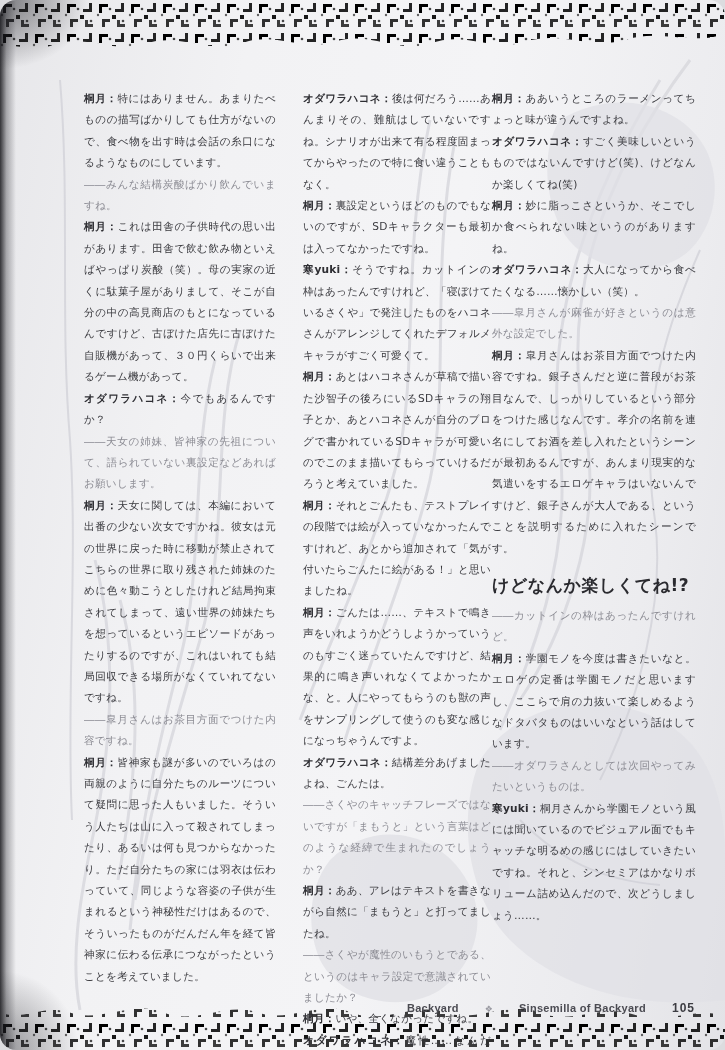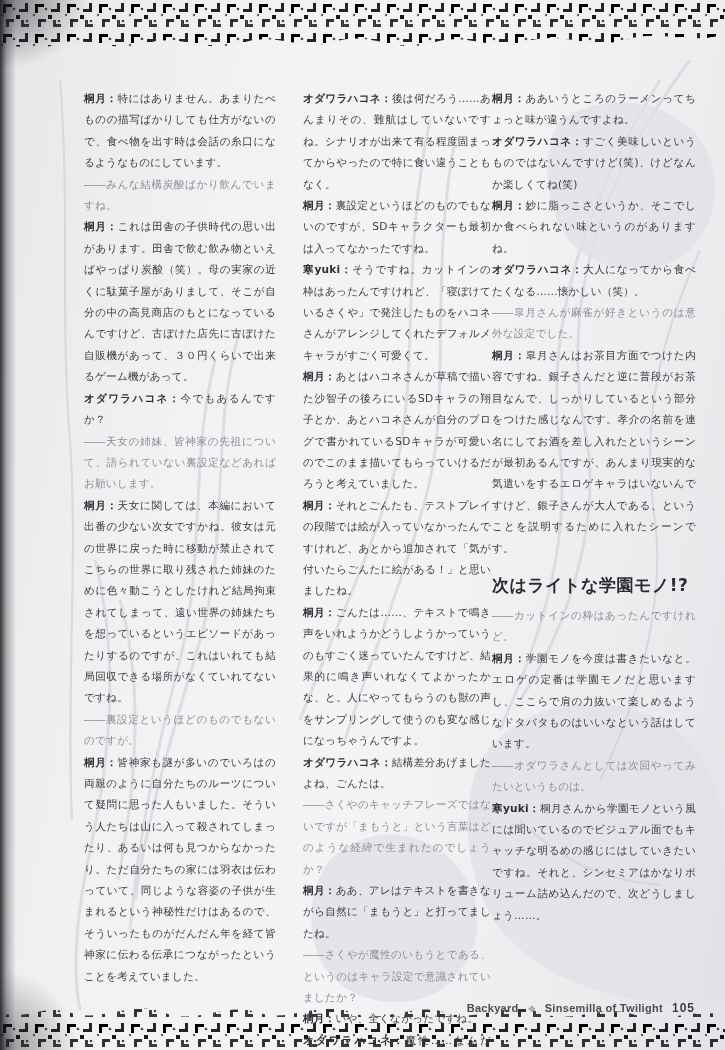--- a/index.html
+++ b/index.html
@@ -4,20 +4,21 @@
 <style>
   html,body{margin:0;padding:0;}
   body{
     width:725px;height:1050px;overflow:hidden;
     font-family:"DejaVu Sans","Liberation Sans",sans-serif;
     background:#dcdcdf;
   }
   .page{
     position:relative;width:725px;height:1050px;overflow:hidden;
     background:linear-gradient(100deg,#e7e7ea 0%,#f2f2f4 28%,#f4f4f6 55%,#ececef 82%,#e3e3e7 100%);
+    border-radius:16px;
   }
   
   .left-edge-shadow{
     position:absolute;left:0;top:0;width:16px;height:1050px;z-index:6;pointer-events:none;
     background:linear-gradient(90deg,rgba(20,20,24,.85) 0%,rgba(40,40,46,.35) 40%,rgba(60,60,66,0) 100%);
   }
   .corner-shade-tl{position:absolute;left:0;top:0;width:90px;height:70px;z-index:6;pointer-events:none;
     background:radial-gradient(ellipse at 0% 0%,rgba(25,25,30,.55),rgba(25,25,30,0) 70%);}
   .corner-shade-bl{position:absolute;left:0;bottom:0;width:80px;height:80px;z-index:6;pointer-events:none;
     background:radial-gradient(ellipse at 0% 100%,rgba(25,25,30,.45),rgba(25,25,30,0) 70%);}
@@ -33,21 +34,21 @@
   .col p{margin:0;}
   .col p.q{color:#8b8b93;text-indent:0;}
   .col b{font-weight:bold;color:#2e2e33;}
   .col h2.heading{
     margin:14px 0 8px 0;font-size:17px;line-height:24px;color:#2a2a2f;
     font-weight:bold;letter-spacing:.5px;text-align:left;
   }
   
   .pagefooter{
     position:absolute;z-index:5;right:30px;top:1001px;height:20px;
-    display:flex;align-items:baseline;gap:9px;color:#4b4b52;
+    display:flex;align-items:baseline;gap:26px;color:#4b4b52;
     font-family:"Liberation Sans","DejaVu Sans",sans-serif;
   }
   .pagefooter .bk{font-size:11px;font-weight:bold;letter-spacing:.3px;}
   .pagefooter .orn{font-size:9px;color:#9a9aa2;}
   .pagefooter .title{font-size:11px;font-weight:bold;letter-spacing:.3px;}
   .pagefooter .pageno{font-size:12px;font-weight:bold;color:#3c3c42;letter-spacing:1px;}
 </style>
 </head>
 <body>
 
@@ -105,21 +106,21 @@
   </svg>
 
   <main class="columns">
     <section class="col" id="col-1">
         <p class="a"><b>桐月：</b>特にはありません。あまりたべものの描写ばかりしても仕方がないので、食べ物を出す時は会話の糸口になるようなものにしています。</p>
         <p class="q">――みんな結構炭酸ばかり飲んでいますね。</p>
         <p class="a"><b>桐月：</b>これは田舎の子供時代の思い出があります。田舎で飲む飲み物といえばやっぱり炭酸（笑）。母の実家の近くに駄菓子屋がありまして、そこが自分の中の高見商店のもとになっているんですけど、古ぼけた店先に古ぼけた自販機があって、３０円くらいで出来るゲーム機があって。</p>
         <p class="a"><b>オダワラハコネ：</b>今でもあるんですか？</p>
         <p class="q">――天女の姉妹、皆神家の先祖について、語られていない裏設定などあればお願いします。</p>
         <p class="a"><b>桐月：</b>天女に関しては、本編において出番の少ない次女ですかね。彼女は元の世界に戻った時に移動が禁止されてこちらの世界に取り残された姉妹のために色々動こうとしたけれど結局拘束されてしまって、遠い世界の姉妹たちを想っているというエピソードがあったりするのですが、これはいれても結局回収できる場所がなくていれてないですね。</p>
-        <p class="q">――裏設定というほどのものでもないのですが。</p>
+        <p class="q">――皐月さんはお茶目方面でつけた内容ですね。</p>
         <p class="a"><b>桐月：</b>皆神家も謎が多いのでいろはの両親のように自分たちのルーツについて疑問に思った人もいました。そういう人たちは山に入って殺されてしまったり、あるいは何も見つからなかったり。ただ自分たちの家には羽衣は伝わっていて、同じような容姿の子供が生まれるという神秘性だけはあるので、そういったものがだんだん年を経て皆神家に伝わる伝承につながったということを考えていました。</p>
       </section>
     <section class="col" id="col-2">
         <p class="a"><b>オダワラハコネ：</b>後は何だろう……あんまりその、難航はしていないですね。シナリオが出来て有る程度固まってからやったので特に食い違うこともなく。</p>
         <p class="a"><b>桐月：</b>裏設定というほどのものでもないのですが、SDキャラクターも最初は入ってなかったですね。</p>
         <p class="a"><b>寒yuki：</b>そうですね。カットインの枠はあったんですけれど、「寝ぼけているさくや」で発注したものをハコネさんがアレンジしてくれたデフォルメキャラがすごく可愛くて。</p>
         <p class="a"><b>桐月：</b>あとはハコネさんが草稿で描いた沙智子の後ろにいるSDキャラの翔子とか、あとハコネさんが自分のブログで書かれているSDキャラが可愛いのでこのまま描いてもらっていけるだろうと考えていました。</p>
         <p class="a"><b>桐月：</b>それとごんたも、テストプレイの段階では絵が入っていなかったんですけれど、あとから追加されて「気が付いたらごんたに絵がある！」と思いましたね。</p>
         <p class="a"><b>桐月：</b>ごんたは……、テキストで鳴き声をいれようかどうしようかっていうのもすごく迷っていたんですけど、結果的に鳴き声いれなくてよかったかな、と。人にやってもらうのも獣の声をサンプリングして使うのも変な感じになっちゃうんですよ。</p>
         <p class="a"><b>オダワラハコネ：</b>結構差分あげましたよね、ごんたは。</p>
@@ -129,31 +130,31 @@
         <p class="a"><b>桐月：</b>いや、全くなかったですね。</p>
         <p class="a"><b>オダワラハコネ：</b>魔性……なんだ（笑）。とにかく印象的なキャラにしようと。</p>
       </section>
     <section class="col" id="col-3">
         <p class="a"><b>桐月：</b>ああいうところのラーメンってちょっと味が違うんですよね。</p>
         <p class="a"><b>オダワラハコネ：</b>すごく美味しいというものではないんですけど(笑)、けどなんか楽しくてね(笑)</p>
         <p class="a"><b>桐月：</b>妙に脂っこさというか、そこでしか食べられない味というのがありますね。</p>
         <p class="a"><b>オダワラハコネ：</b>大人になってから食べたくなる……懐かしい（笑）。</p>
         <p class="q">――皐月さんが麻雀が好きというのは意外な設定でした。</p>
         <p class="a"><b>桐月：</b>皐月さんはお茶目方面でつけた内容ですね。銀子さんだと逆に普段がお茶目なんで、しっかりしているという部分をつけた感じなんです。孝介の名前を連名にしてお酒を差し入れたというシーンが最初あるんですが、あんまり現実的な気遣いをするエロゲキャラはいないんですけど、銀子さんが大人である、ということを説明するために入れたシーンです。</p>
-        <h2 class="heading">次はライトな学園モノ!?</h2>
+        <h2 class="heading">けどなんか楽しくてね!?</h2>
         <p class="q">――カットインの枠はあったんですけれど。</p>
         <p class="a"><b>桐月：</b>学園モノを今度は書きたいなと。エロゲの定番は学園モノだと思いますし、ここらで肩の力抜いて楽しめるようなドタバタものはいいなという話はしています。</p>
         <p class="q">――オダワラさんとしては次回やってみたいというものは。</p>
         <p class="a"><b>寒yuki：</b>桐月さんから学園モノという風には聞いているのでビジュアル面でもキャッチな明るめの感じにはしていきたいですね。それと、シンセミアはかなりボリューム詰め込んだので、次どうしましょう……。</p>
       </section>
   </main>
 
   <footer class="pagefooter">
     <span class="bk">Backyard</span>
     <span class="orn">❖</span>
-    <span class="title">Sinsemilla of Twilight</span>
+    <span class="title">Sinsemilla of Backyard</span>
     <span class="pageno">105</span>
   </footer>
 
   <div class="left-edge-shadow"></div>
   <div class="corner-shade-tl"></div>
   <div class="corner-shade-bl"></div>
 </div>
 
 </body></html>

